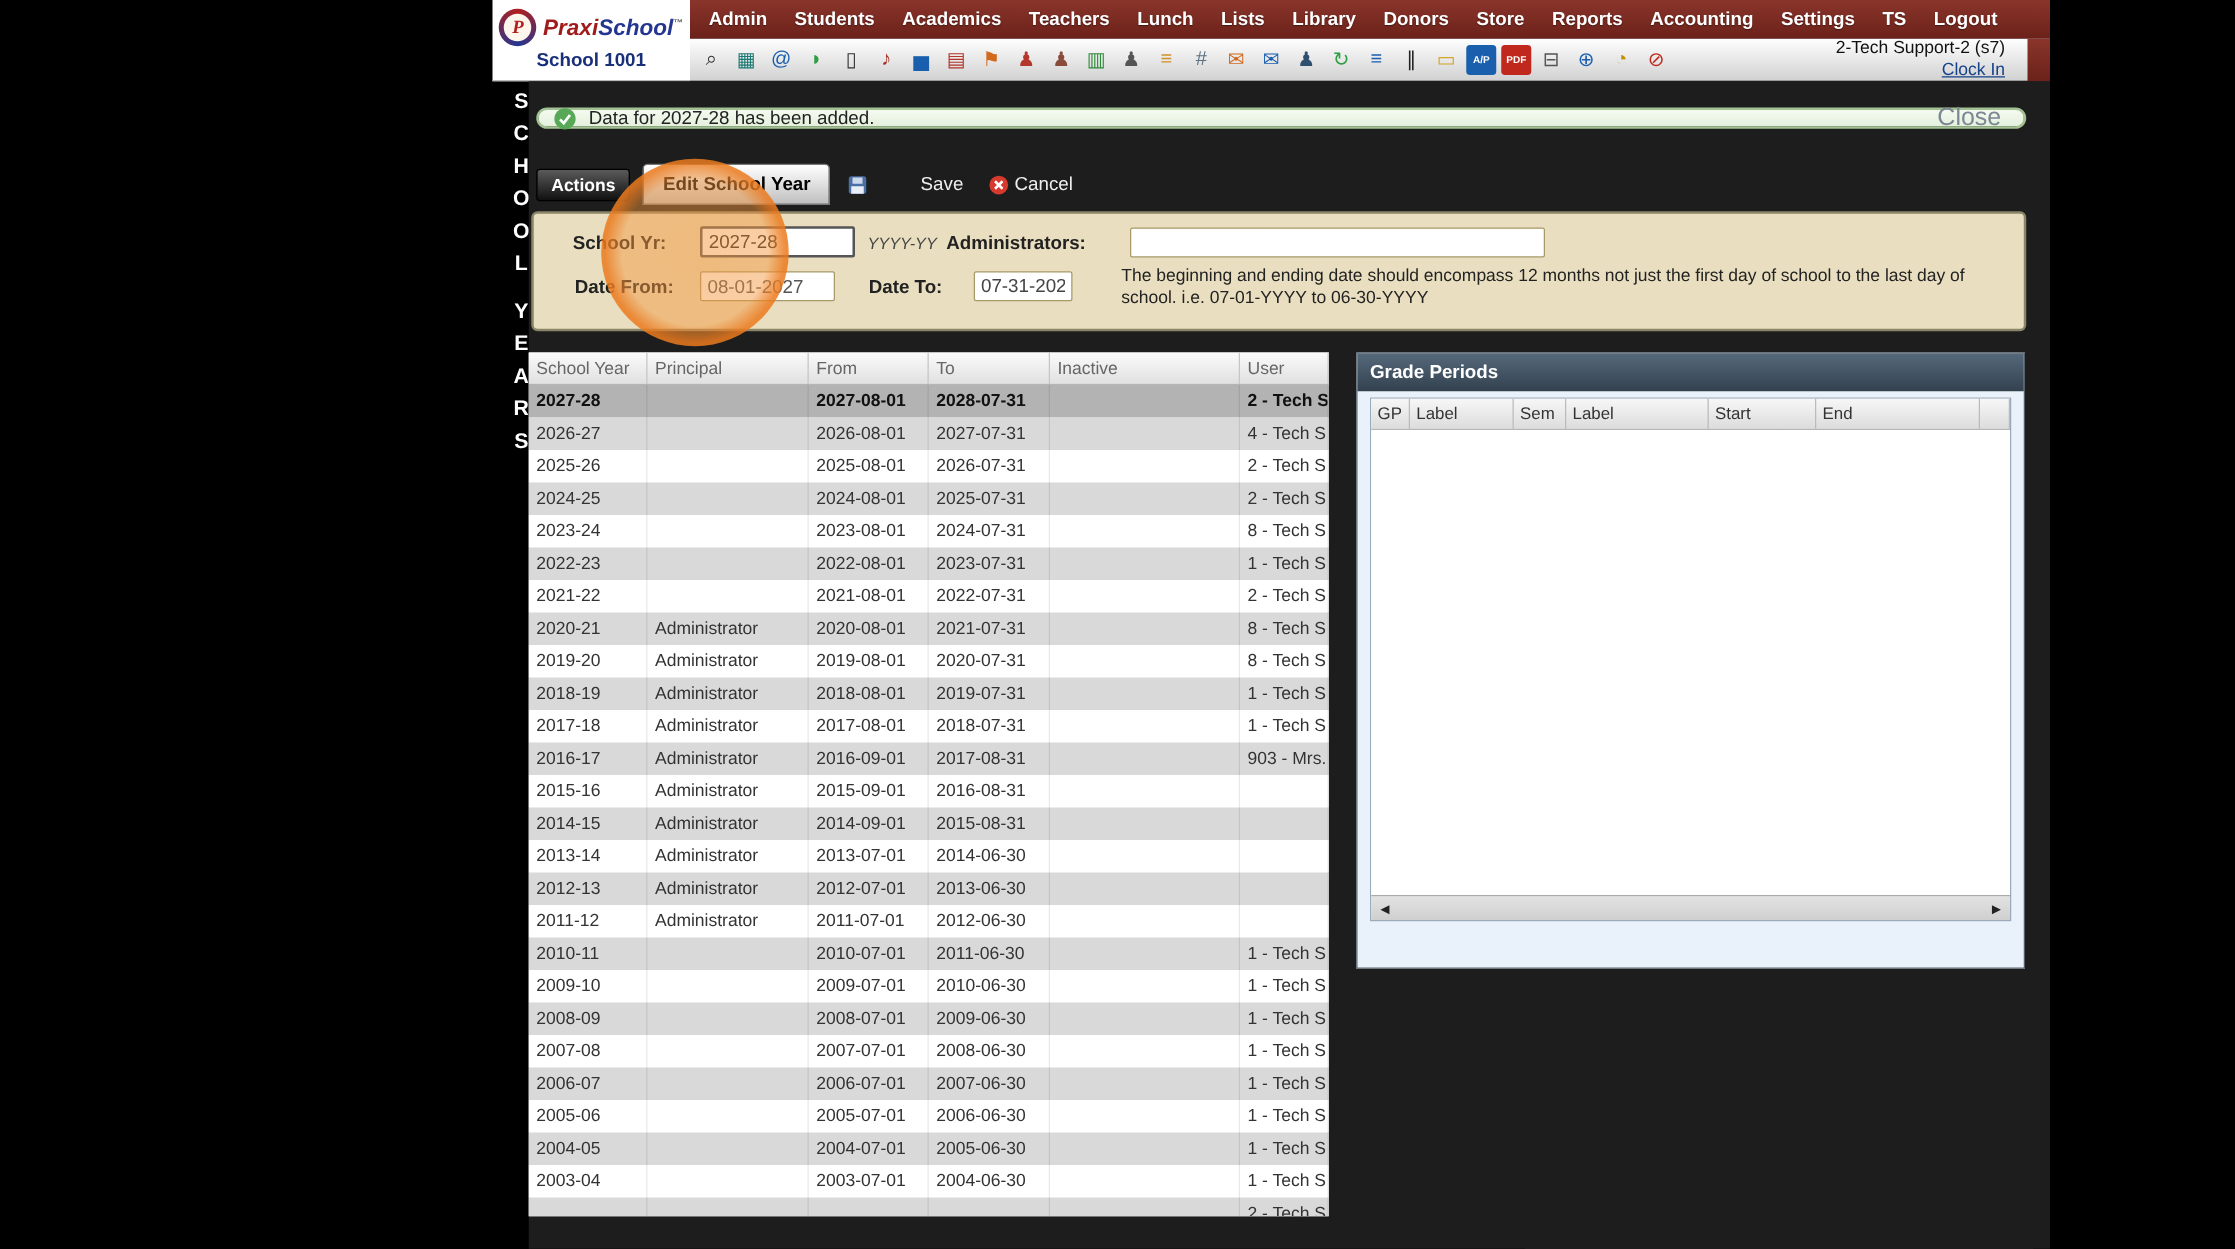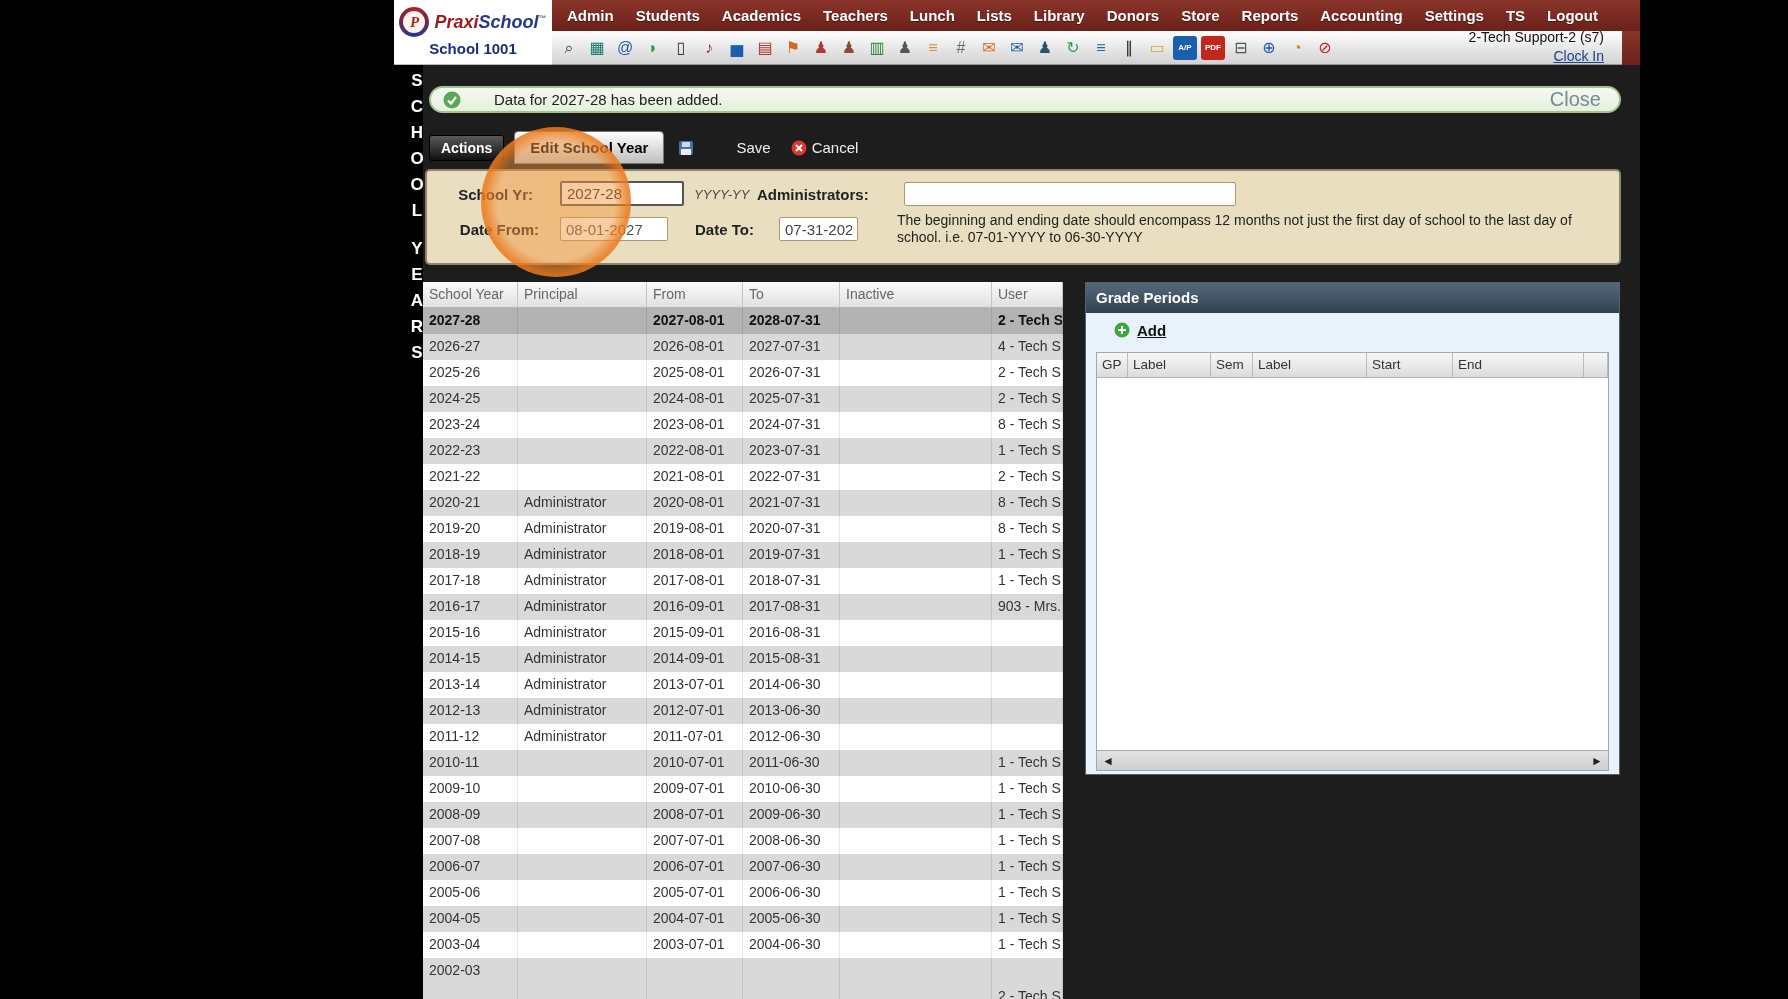--- a/index.html
+++ b/index.html
@@ -33,21 +33,21 @@
   .tb-icon.boxed{color:#fff;font-size:8px;font-weight:bold;letter-spacing:0;}
   .user-block{margin-left:auto;text-align:right;padding-right:36px;line-height:1.25;}
   .user-name{font-size:14px;color:#111;}
   .clock-in{font-size:14px;color:#15428b;text-decoration:underline;cursor:pointer;display:inline-block;}
   .toolbar-strip{position:absolute;right:0;top:0;width:18px;height:34px;background:linear-gradient(#8a352b,#6b2119);}
 
   
   .main-area{position:absolute;left:423px;top:65px;width:1217px;height:934px;background:#1d1d1d;}
 
   
-  .message-bar{position:absolute;left:6px;top:21px;width:1192px;height:27px;background:linear-gradient(#f4faf0,#e4f0dc);border:2px solid #a3c293;border-radius:15px;display:flex;align-items:center;padding:0 18px 0 12px;gap:23px;}
+  .message-bar{position:absolute;left:6px;top:21px;width:1192px;height:17px;background:linear-gradient(#f4faf0,#e4f0dc);border:2px solid #a3c293;border-radius:15px;display:flex;align-items:center;padding:0 18px 0 12px;}
   .msg-text{font-size:15px;color:#222;margin-left:10px;}
   .msg-close{margin-left:auto;font-size:20px;color:#7b8794;cursor:pointer;}
 
   
   .tabs-row{position:absolute;left:6px;top:64px;height:37px;display:flex;align-items:center;}
   .actions-btn{background:linear-gradient(#5a5a5a,#111);border:1px solid #000;border-radius:3px;color:#fff;font-size:14px;font-weight:bold;padding:4px 11px;cursor:pointer;}
   .edit-tab{margin-left:10px;background:linear-gradient(#ffffff,#bfbfbf);border:1px solid #777;border-radius:4px 4px 0 0;color:#000;font-weight:bold;font-size:15px;padding:7px 15px;cursor:pointer;}
   .icon-btn{display:flex;align-items:center;gap:5px;color:#efefef;font-size:15px;cursor:pointer;}
   .save-btn{margin-left:14px;gap:42px;}
   .cancel-btn{margin-left:20px;}
@@ -436,50 +436,33 @@
             <div class="yr-cell">1 - Tech S</div>
           </div>
           <div class="yr-row">
             <div class="yr-cell">2003-04</div>
             <div class="yr-cell"></div>
             <div class="yr-cell">2003-07-01</div>
             <div class="yr-cell">2004-06-30</div>
             <div class="yr-cell"></div>
             <div class="yr-cell">1 - Tech S</div>
           </div>
-          <div class="yr-row gray">
-            <div class="yr-cell">2002-03</div>
-            <div class="yr-cell"></div>
-            <div class="yr-cell"></div>
-            <div class="yr-cell"></div>
-            <div class="yr-cell"></div>
-            <div class="yr-cell"></div>
-          </div>
           <div class="yr-row partial gray">
             <div class="yr-cell"></div>
             <div class="yr-cell"></div>
             <div class="yr-cell"></div>
             <div class="yr-cell"></div>
             <div class="yr-cell"></div>
             <div class="yr-cell">2 - Tech S</div>
           </div>
         </div>
     </div>
 
     <div class="gp-panel">
       <div class="gp-title">Grade Periods</div>
-      <div class="gp-add">
-        <span style="display:flex;">
-          <svg width="16" height="16" viewBox="0 0 16 16">
-              <circle cx="8" cy="8" r="7.5" fill="#3fa53f"></circle>
-              <path d="M8 4 L8 12 M4 8 L12 8" stroke="#fff" stroke-width="2"></path>
-            </svg>
-        </span>
-        <span class="add-label">Add</span>
-      </div>
       <div class="gp-table">
         <div class="gp-header-row" id="gp-header-row">
             <div class="gp-col" style="width: 31px;">GP</div>
             <div class="gp-col" style="width: 83px;">Label</div>
             <div class="gp-col" style="width: 42px;">Sem</div>
             <div class="gp-col" style="width: 114px;">Label</div>
             <div class="gp-col" style="width: 86px;">Start</div>
             <div class="gp-col" style="width: 131px;">End</div>
             <div class="gp-col" style="flex: 1 1 0%;"></div>
           </div>

